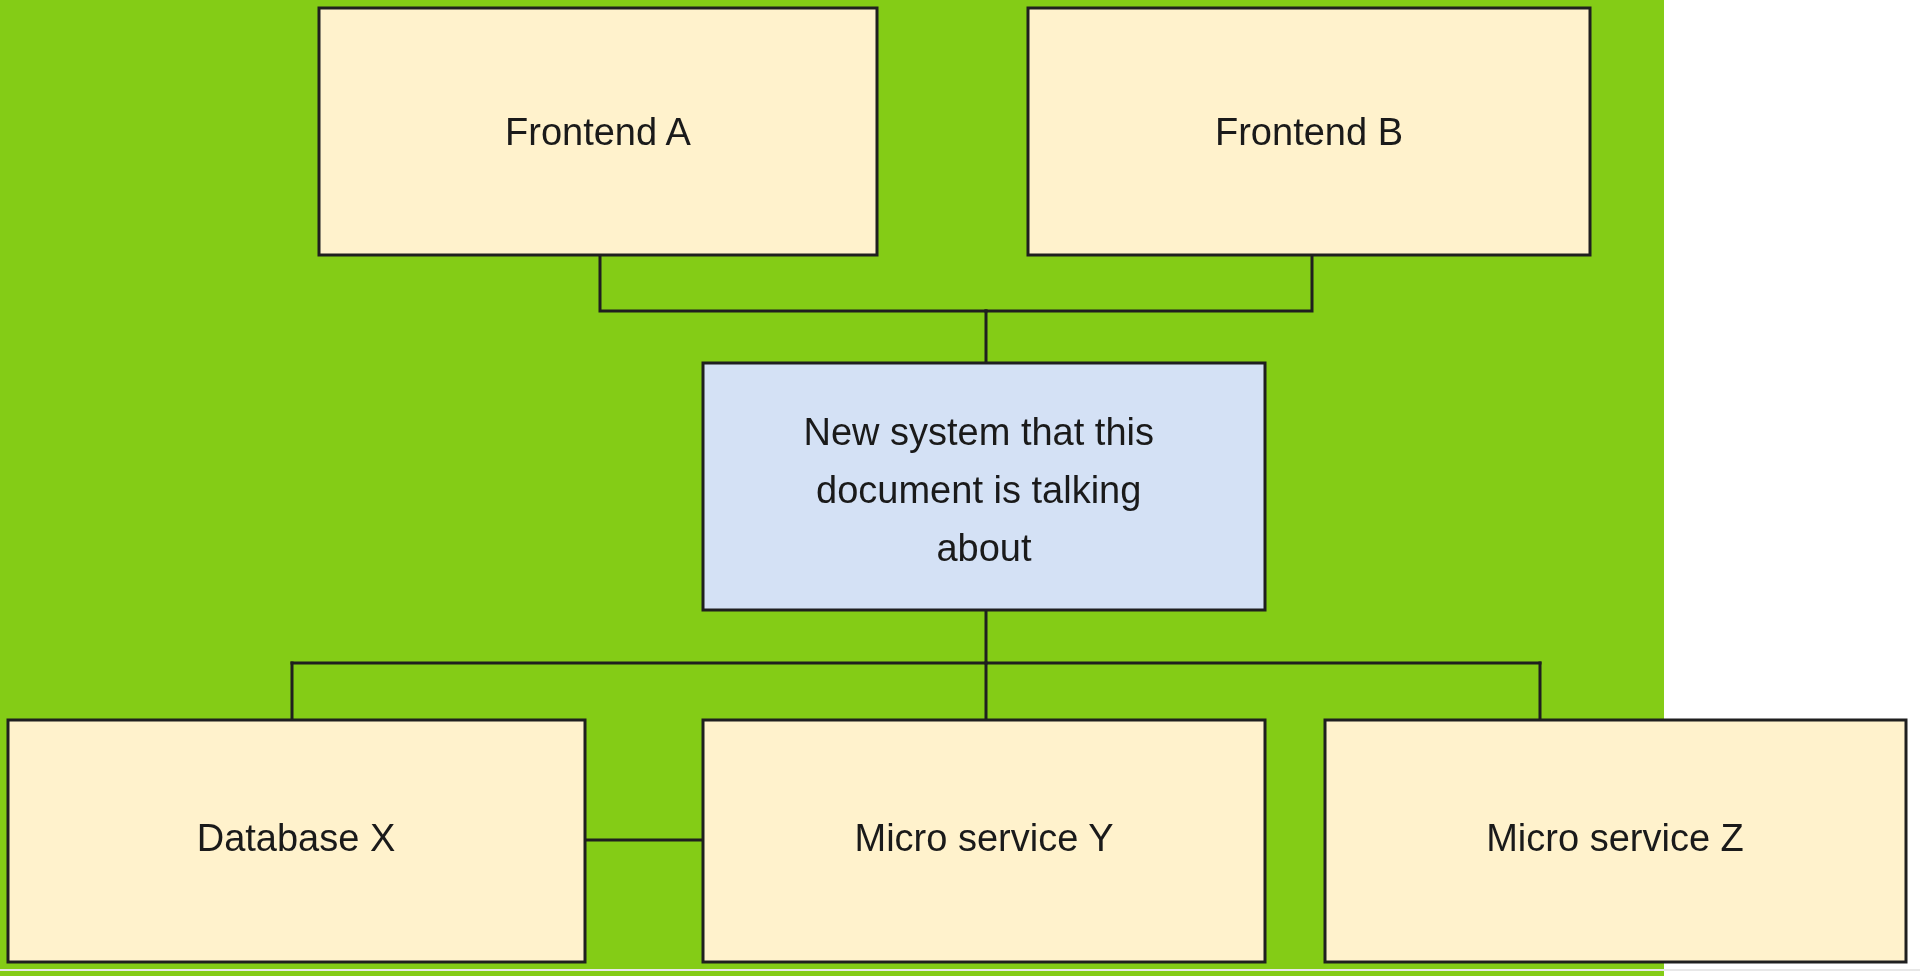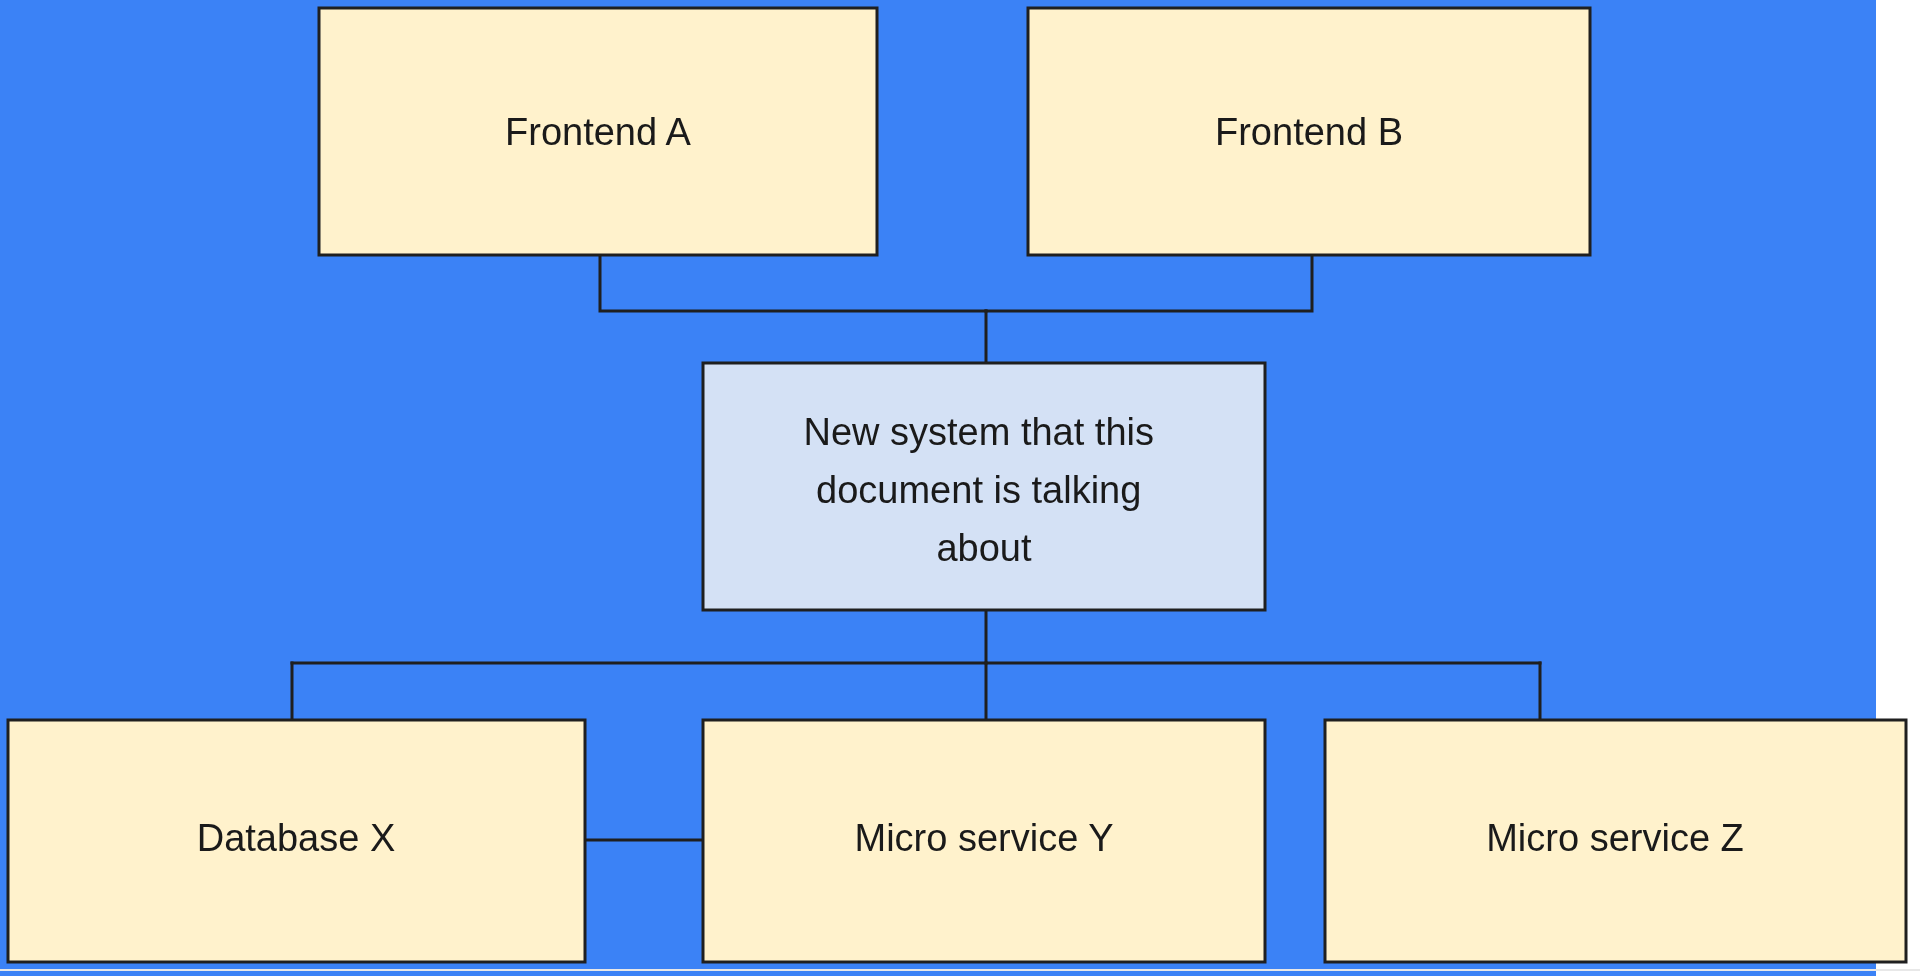--- a/index.html
+++ b/index.html
@@ -9,23 +9,23 @@
     background: #ffffff;
   }
   body {
     width: 1920px;
     height: 976px;
     overflow: hidden;
     font-family: "Liberation Sans", sans-serif;
   }
   #diagram-canvas {
     position: relative;
-    width: 1876px;
+    width: 1664px;
     height: 976px;
-    background: #3b82f6;
+    background: #84cc16;
   }
   svg.diagram-svg {
     display: block;
     width: 1920px;
     height: 976px;
   }
   .node-rect {
     stroke: #1f1f1f;
     stroke-width: 3;
   }

